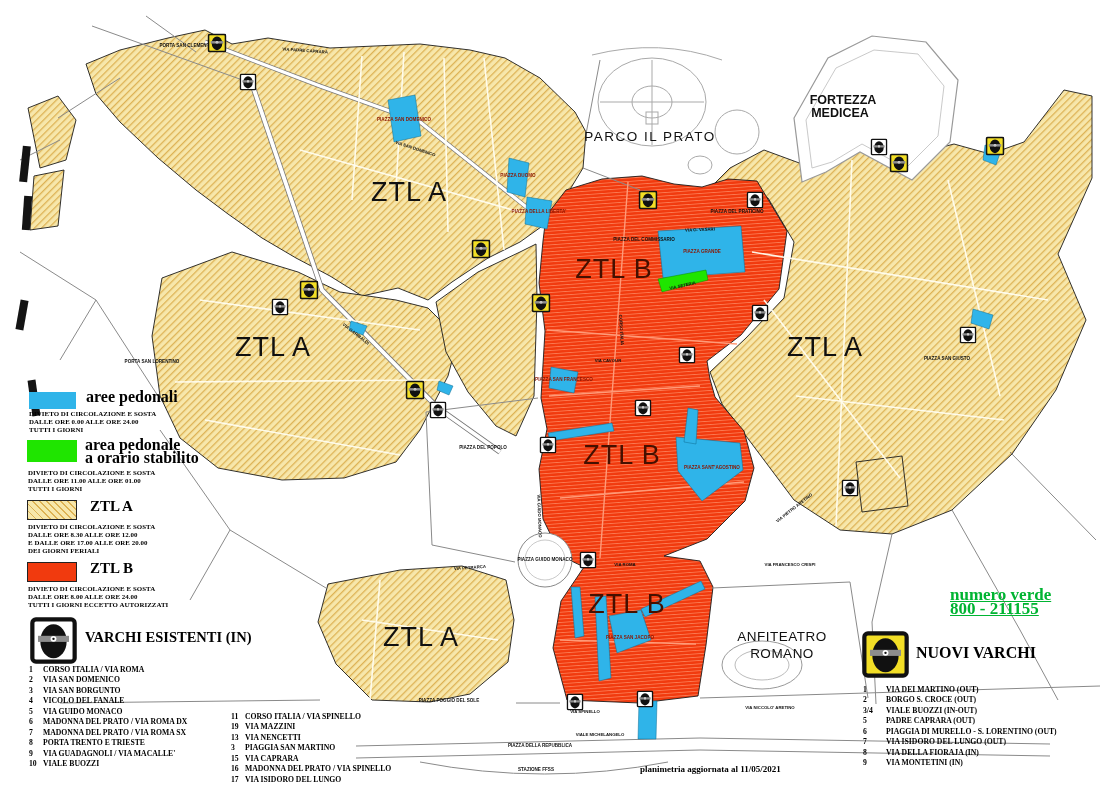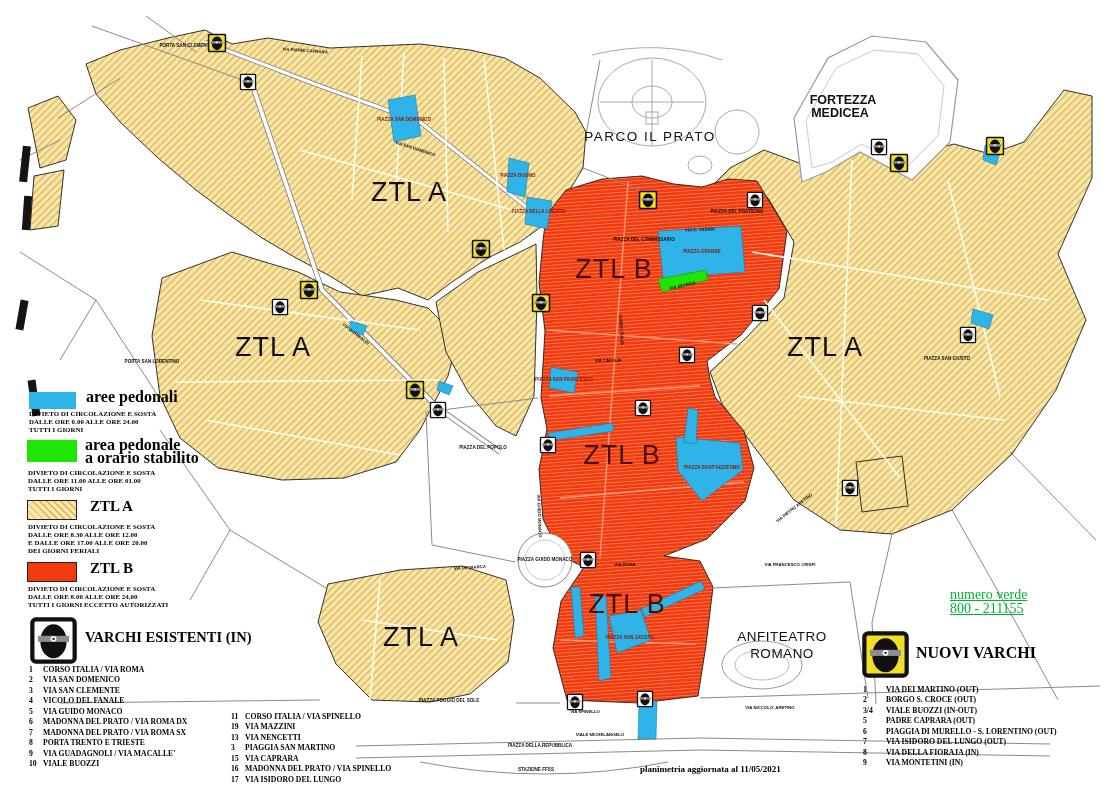--- a/index.html
+++ b/index.html
@@ -13,21 +13,21 @@
   .sw{position:absolute}
   .sw-blue{background:#2FB4E9}
   .sw-green{background:#1FE500}
   .sw-a{background:repeating-linear-gradient(45deg,#DDB254 0 1.3px,#F7E7AB 1.3px 5px);border:1px solid #222}
   .sw-b{background:#F13A0E;border:1px solid #222}
   .big-head{font-weight:bold;font-size:14.5px;line-height:15px}
   .list{font-weight:bold;font-size:7.7px;line-height:10.45px}
   .row{display:flex}
   .row .n{width:14px;flex:none}
   .nv .n{width:23px;flex:none}
-  .numero{font-weight:normal;font-size:14px;line-height:13.5px;color:#00B432;text-decoration:underline}
+  .numero{font-weight:bold;font-size:17px;line-height:13.5px;color:#00B432;text-decoration:underline}
   .footer-note{font-weight:bold;font-size:9px}
   
   .ztl-label{font:27px "Liberation Sans",sans-serif;fill:#101010;letter-spacing:1px}
   .ztlb-label{font:27px "Liberation Sans",sans-serif;fill:#451000;letter-spacing:1px}
   .big-place{font:13.5px "Liberation Sans",sans-serif;fill:#101010;letter-spacing:1.5px}
   .fortezza-t{font:700 12.5px "Liberation Sans",sans-serif;fill:#101010}
   .anf-t{font:13.5px "Liberation Sans",sans-serif;fill:#101010;letter-spacing:.5px}
   .place{font:700 4.6px "Liberation Sans",sans-serif;fill:#111;text-anchor:middle}
   .place-red{font:700 4.6px "Liberation Sans",sans-serif;fill:#8B1500;text-anchor:middle}
   .street{font:700 4.3px "Liberation Sans",sans-serif;fill:#111;text-anchor:middle}
@@ -269,21 +269,21 @@
     <div class="row">
         <span class="n">1</span>
         <span>CORSO ITALIA / VIA ROMA</span>
       </div>
     <div class="row">
         <span class="n">2</span>
         <span>VIA SAN DOMENICO</span>
       </div>
     <div class="row">
         <span class="n">3</span>
-        <span>VIA SAN CLEMENTE</span>
+        <span>VIA SAN BORGUNTO</span>
       </div>
     <div class="row">
         <span class="n">4</span>
         <span>VICOLO DEL FANALE</span>
       </div>
     <div class="row">
         <span class="n">5</span>
         <span>VIA GUIDO MONACO</span>
       </div>
     <div class="row">

